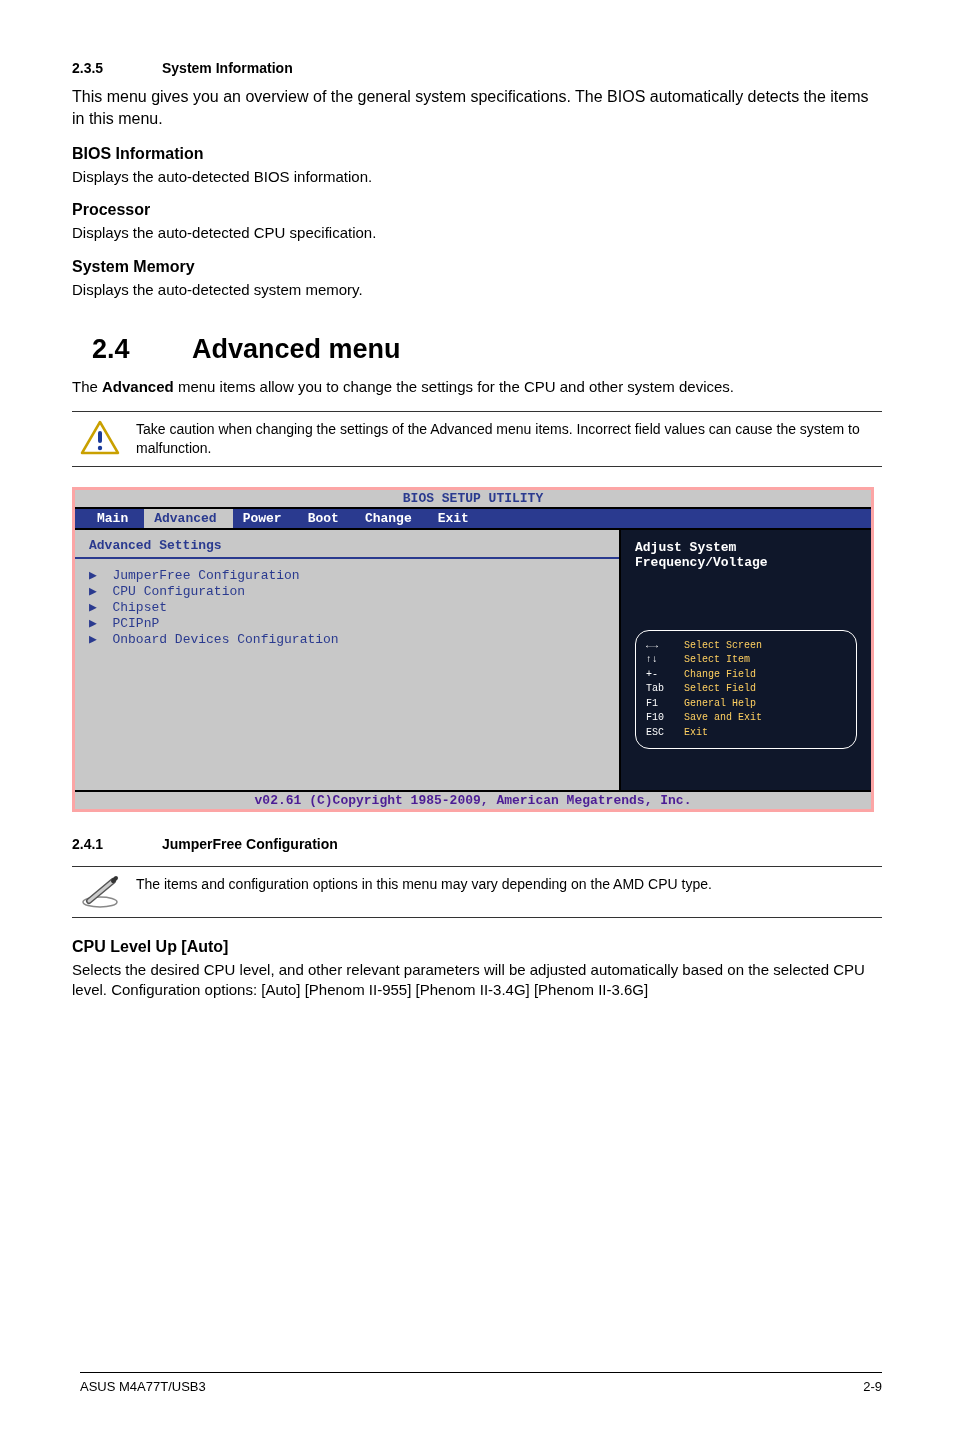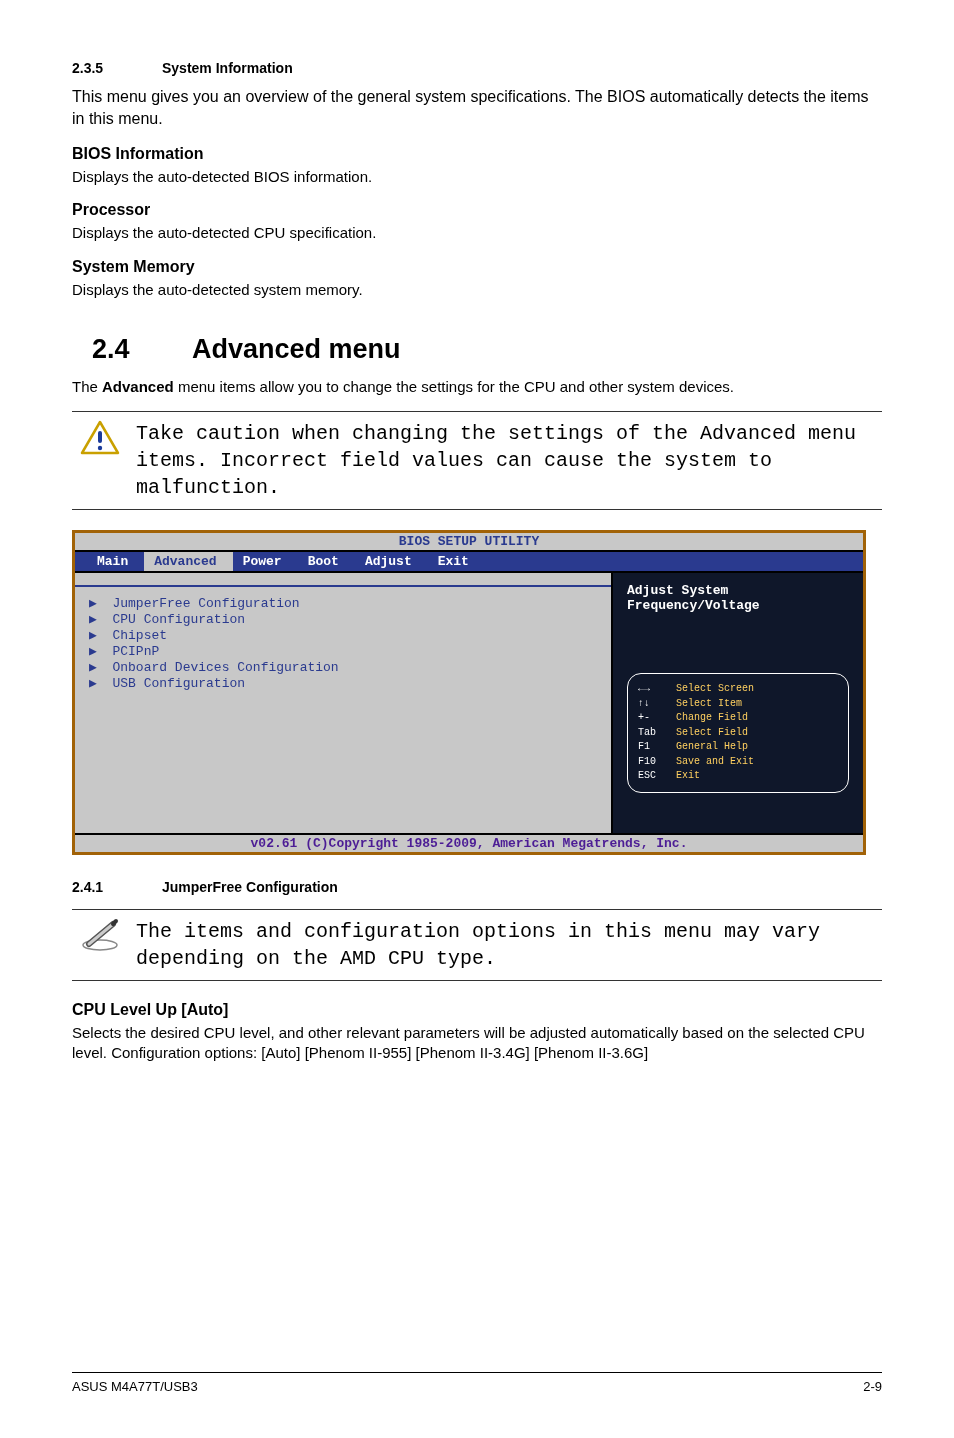--- a/index.html
+++ b/index.html
@@ -22,30 +22,30 @@
   .callout {
     display: flex;
     align-items: flex-start;
     border-top: 1px solid #333;
     border-bottom: 1px solid #333;
     padding: 8px 6px;
     margin: 14px 0 20px 0;
     gap: 14px;
   }
   .callout .icon { flex: 0 0 44px; display:flex; align-items:center; justify-content:center; }
-  .callout .txt { font-size: 20px; line-height: 1.35; font-family: Liberation Mono, monospace; }
+  .callout .txt { font-size: 14px; line-height: 1.35; }
 
   
   .bios-wrap {
-    border: 3px solid #a16207;
+    border: 3px solid #fca5a5;
     background: #2a3a8f;
     color: #fff;
     font-family: "Courier New", monospace;
     font-size: 13px;
-    margin: 4px 16px 24px 0;
+    margin: 4px 8px 24px 0;
   }
   .bios-title {
     background: #c8c8c8;
     color: #2a3a8f;
     text-align: center;
     font-weight: bold;
     padding: 1px 0;
     border-bottom: 2px solid #000;
   }
   .bios-tabs {
@@ -98,21 +98,21 @@
     color: #4c1d95;
     text-align: center;
     font-weight: bold;
     padding: 1px 0;
     border-top: 2px solid #000;
   }
 
   .footer {
     position: absolute;
     bottom: 44px;
-    left: 72px;
+    left: 80px;
     right: 72px;
     border-top: 1px solid #000;
     padding-top: 6px;
     font-size: 13px;
     display: flex;
     justify-content: space-between;
   }
 </style>
 </head>
 <body>
@@ -149,32 +149,32 @@
   <div class="txt">Take caution when changing the settings of the Advanced menu items. Incorrect field values can cause the system to malfunction.</div>
 </div>
 
 <div class="bios-wrap">
   <div class="bios-title">BIOS SETUP UTILITY</div>
   <div class="bios-tabs">
     <span>Main</span>
     <span class="sel">Advanced</span>
     <span>Power</span>
     <span>Boot</span>
-    <span>Adjust</span>
+    <span>Change</span>
     <span>Exit</span>
   </div>
   <div class="bios-body">
     <div class="bios-left">
+      <div class="heading">Advanced Settings</div>
       <hr>
       <div class="row"><span class="arrow">▶  </span><span class="sel">JumperFree Configuration</span></div>
       <div class="row"><span class="arrow">▶  </span><span>CPU Configuration</span></div>
       <div class="row"><span class="arrow">▶  </span><span>Chipset</span></div>
       <div class="row"><span class="arrow">▶  </span><span>PCIPnP</span></div>
       <div class="row"><span class="arrow">▶  </span><span>Onboard Devices Configuration</span></div>
-      <div class="row"><span class="arrow">▶  </span><span>USB Configuration</span></div>
     </div>
     <div class="bios-right">
       <div class="help-title">Adjust System</div>
       <div class="help-title">Frequency/Voltage</div>
       <div class="keybox">
         <div><span class="k">←→</span><span class="d">Select Screen</span></div>
         <div><span class="k">↑↓</span><span class="d">Select Item</span></div>
         <div><span class="k">+-</span><span class="d">Change Field</span></div>
         <div><span class="k">Tab</span><span class="d">Select Field</span></div>
         <div><span class="k">F1</span><span class="d">General Help</span></div>

